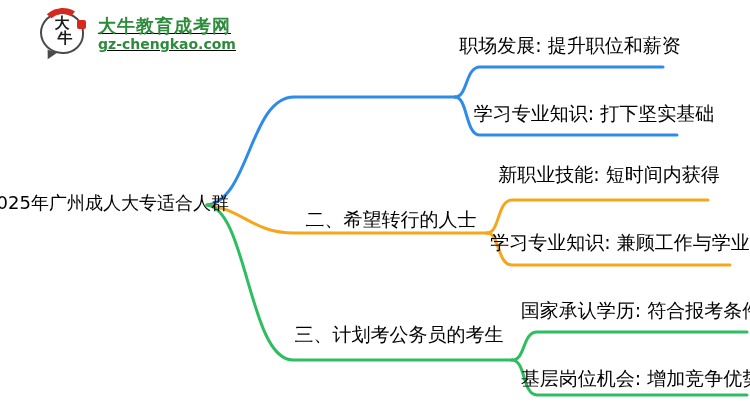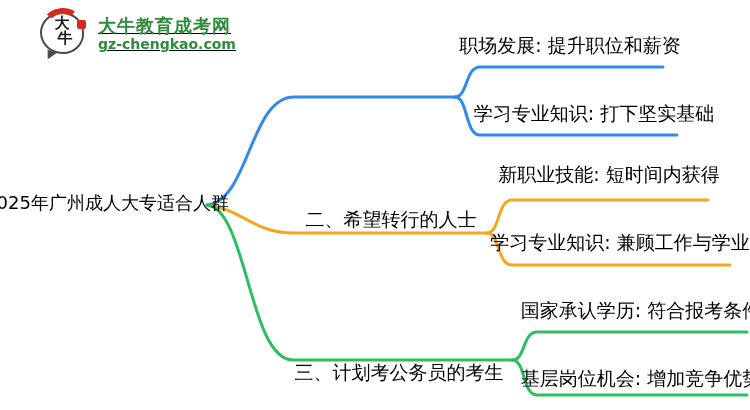--- a/index.html
+++ b/index.html
@@ -88,21 +88,21 @@
     <path d="M 487 233 C 500 233 497 265 512 265 L 730 265" fill="none" stroke-width="3" stroke-linecap="round" stroke="#f5a61b"></path>
 
     <path d="M 207 205 C 247 209 249 360 293 360 L 512 360" fill="none" stroke-width="3" stroke-linecap="round" stroke="#2dbe60"></path>
     <path d="M 512 360 C 526 360 522 332 537 332 L 747 332" fill="none" stroke-width="3" stroke-linecap="round" stroke="#2dbe60"></path>
     <path d="M 512 360 C 526 360 522 395 537 395 L 747 395" fill="none" stroke-width="3" stroke-linecap="round" stroke="#2dbe60"></path>
   </svg>
 
   <div class="node root" style="left:107px;top:203px;">2025年广州成人大专适合人群</div>
 
   <div class="node" style="left:391px;top:188px;margin-top:32px;">二、希望转行的人士</div>
-  <div class="node" style="left:399px;top:335px;margin-top:38px;">三、计划考公务员的考生</div>
+  <div class="node" style="left:399px;top:335px;">三、计划考公务员的考生</div>
 
   <div class="node" style="left:570px;top:46px;">职场发展: 提升职位和薪资</div>
   <div class="node" style="left:571px;top:114px;margin-left:23px;">学习专业知识: 打下坚实基础</div>
   <div class="node" style="left:609px;top:175px;">新职业技能: 短时间内获得</div>
   <div class="node" style="left:620px;top:243px;">学习专业知识: 兼顾工作与学业</div>
   <div class="node" style="left:641px;top:311px;">国家承认学历: 符合报考条件</div>
   <div class="node" style="left:641px;top:379px;">基层岗位机会: 增加竞争优势</div>
 
 </div>
 

